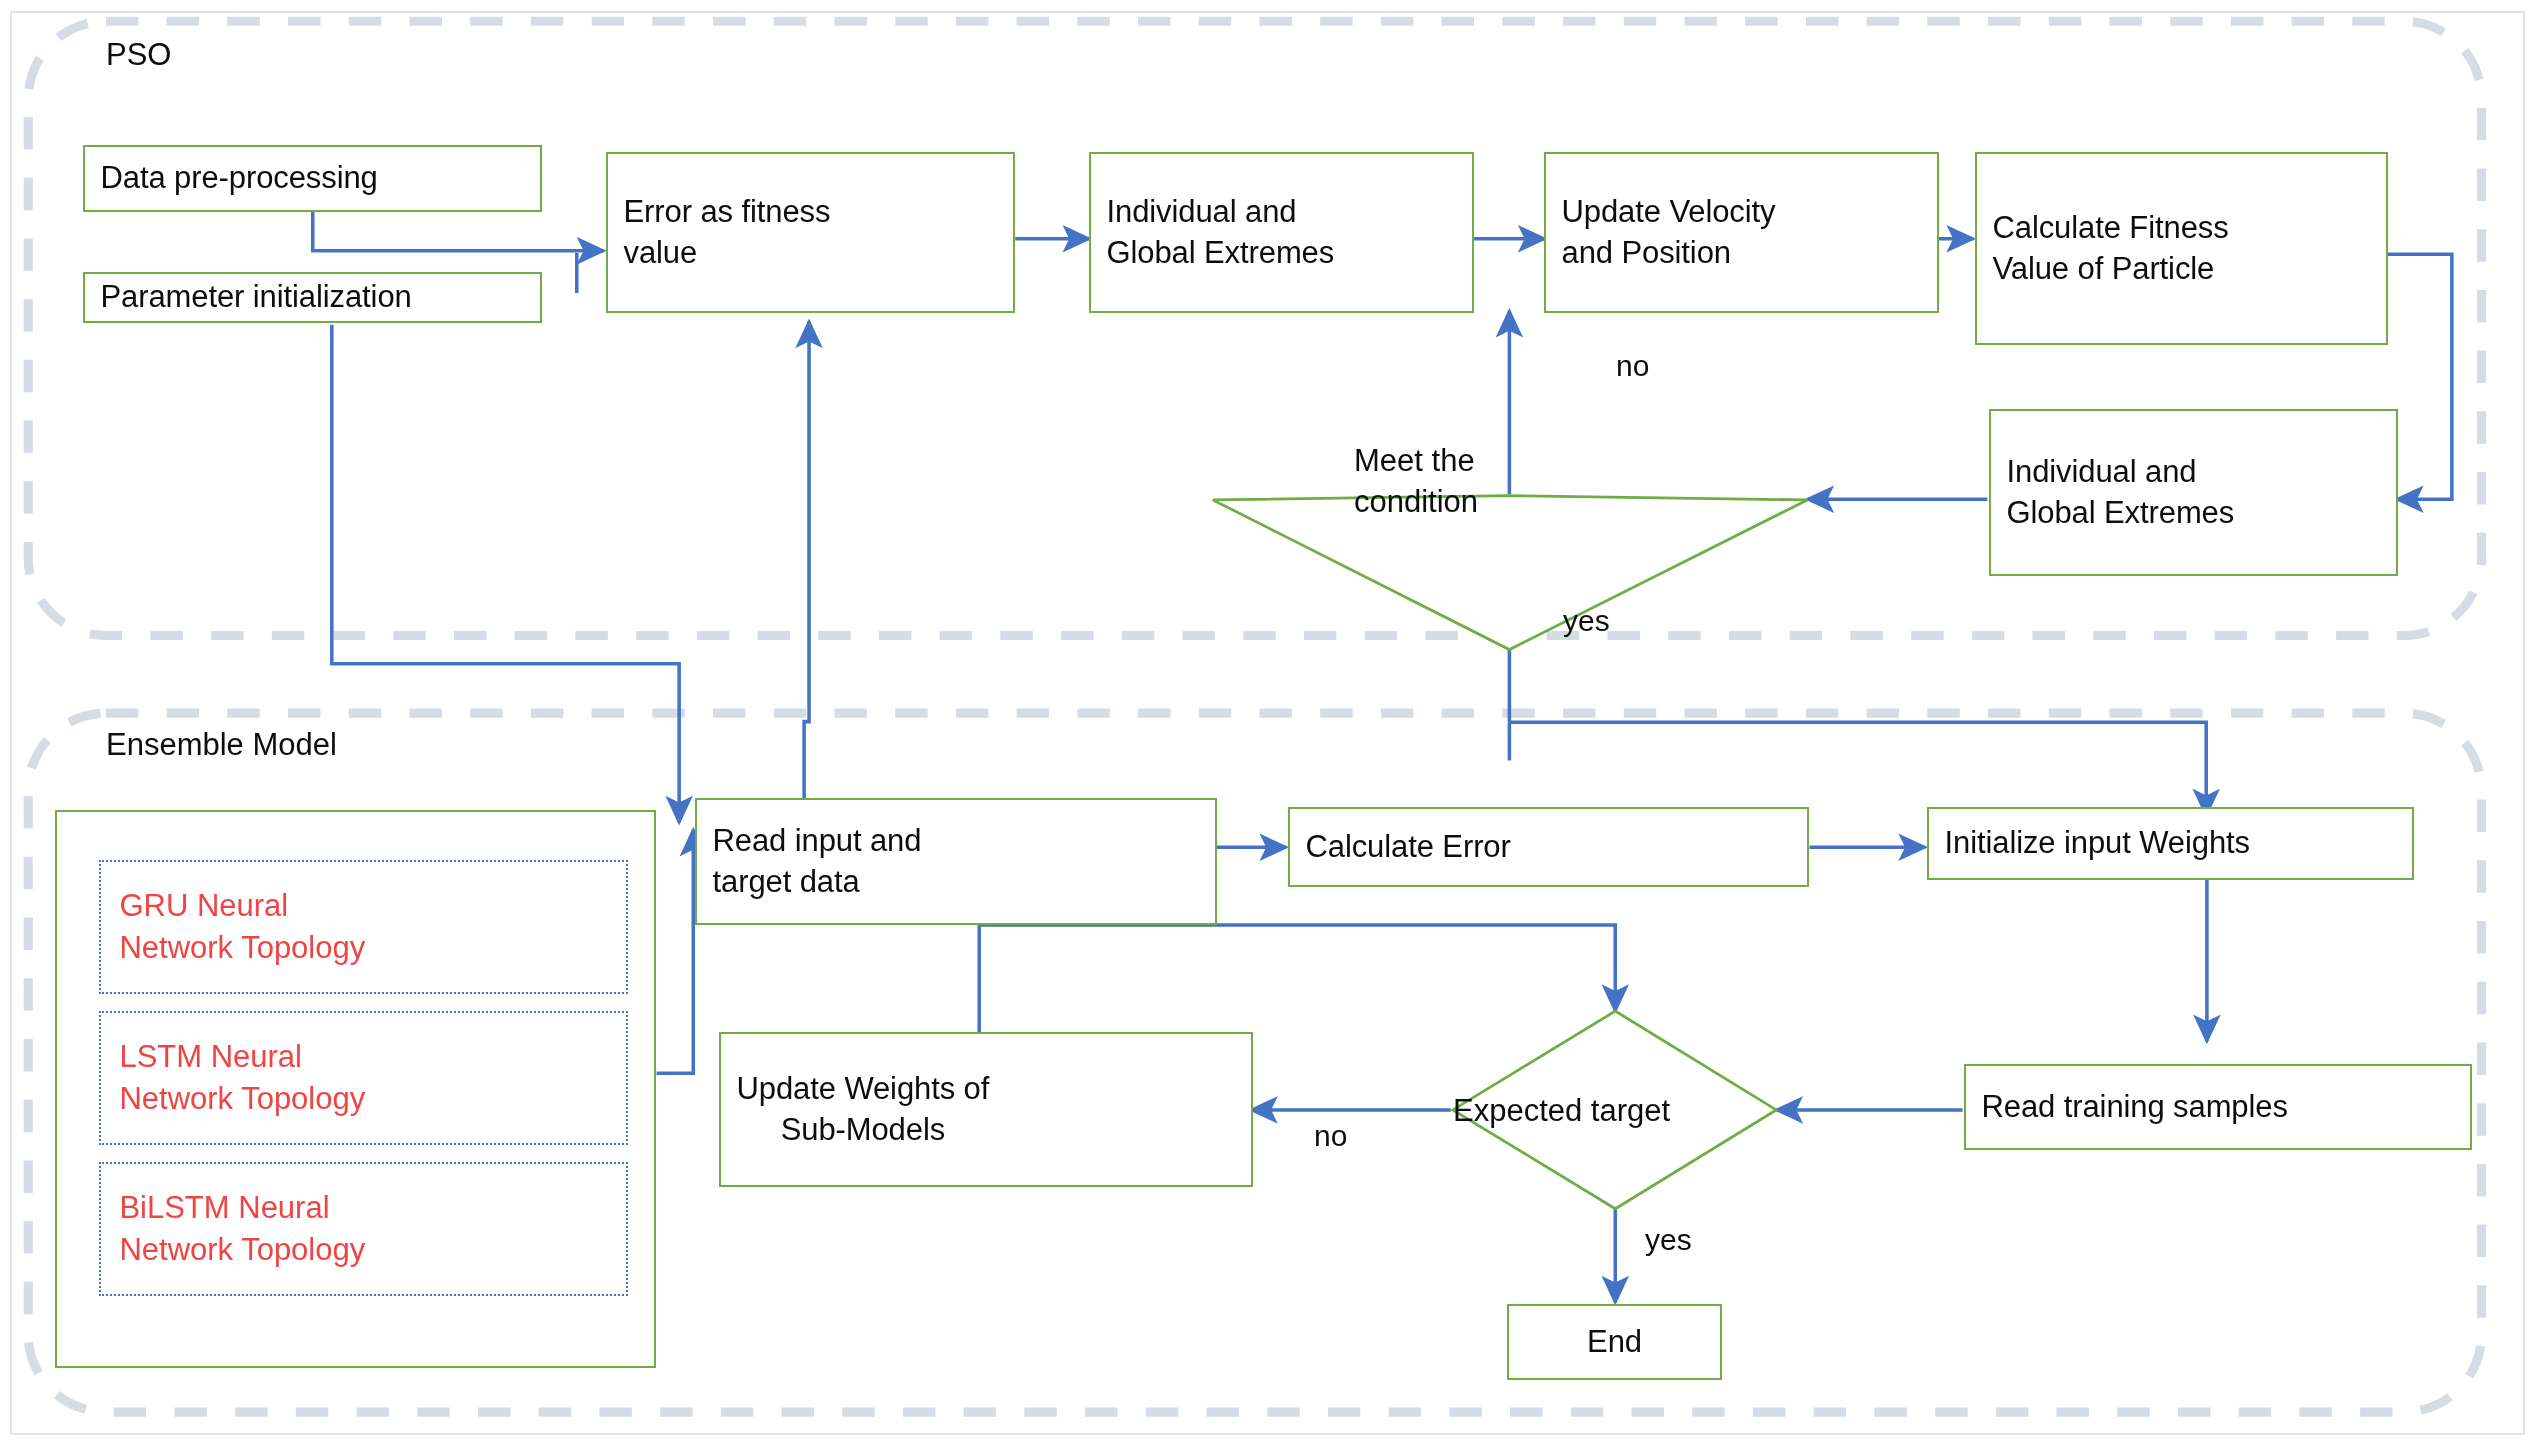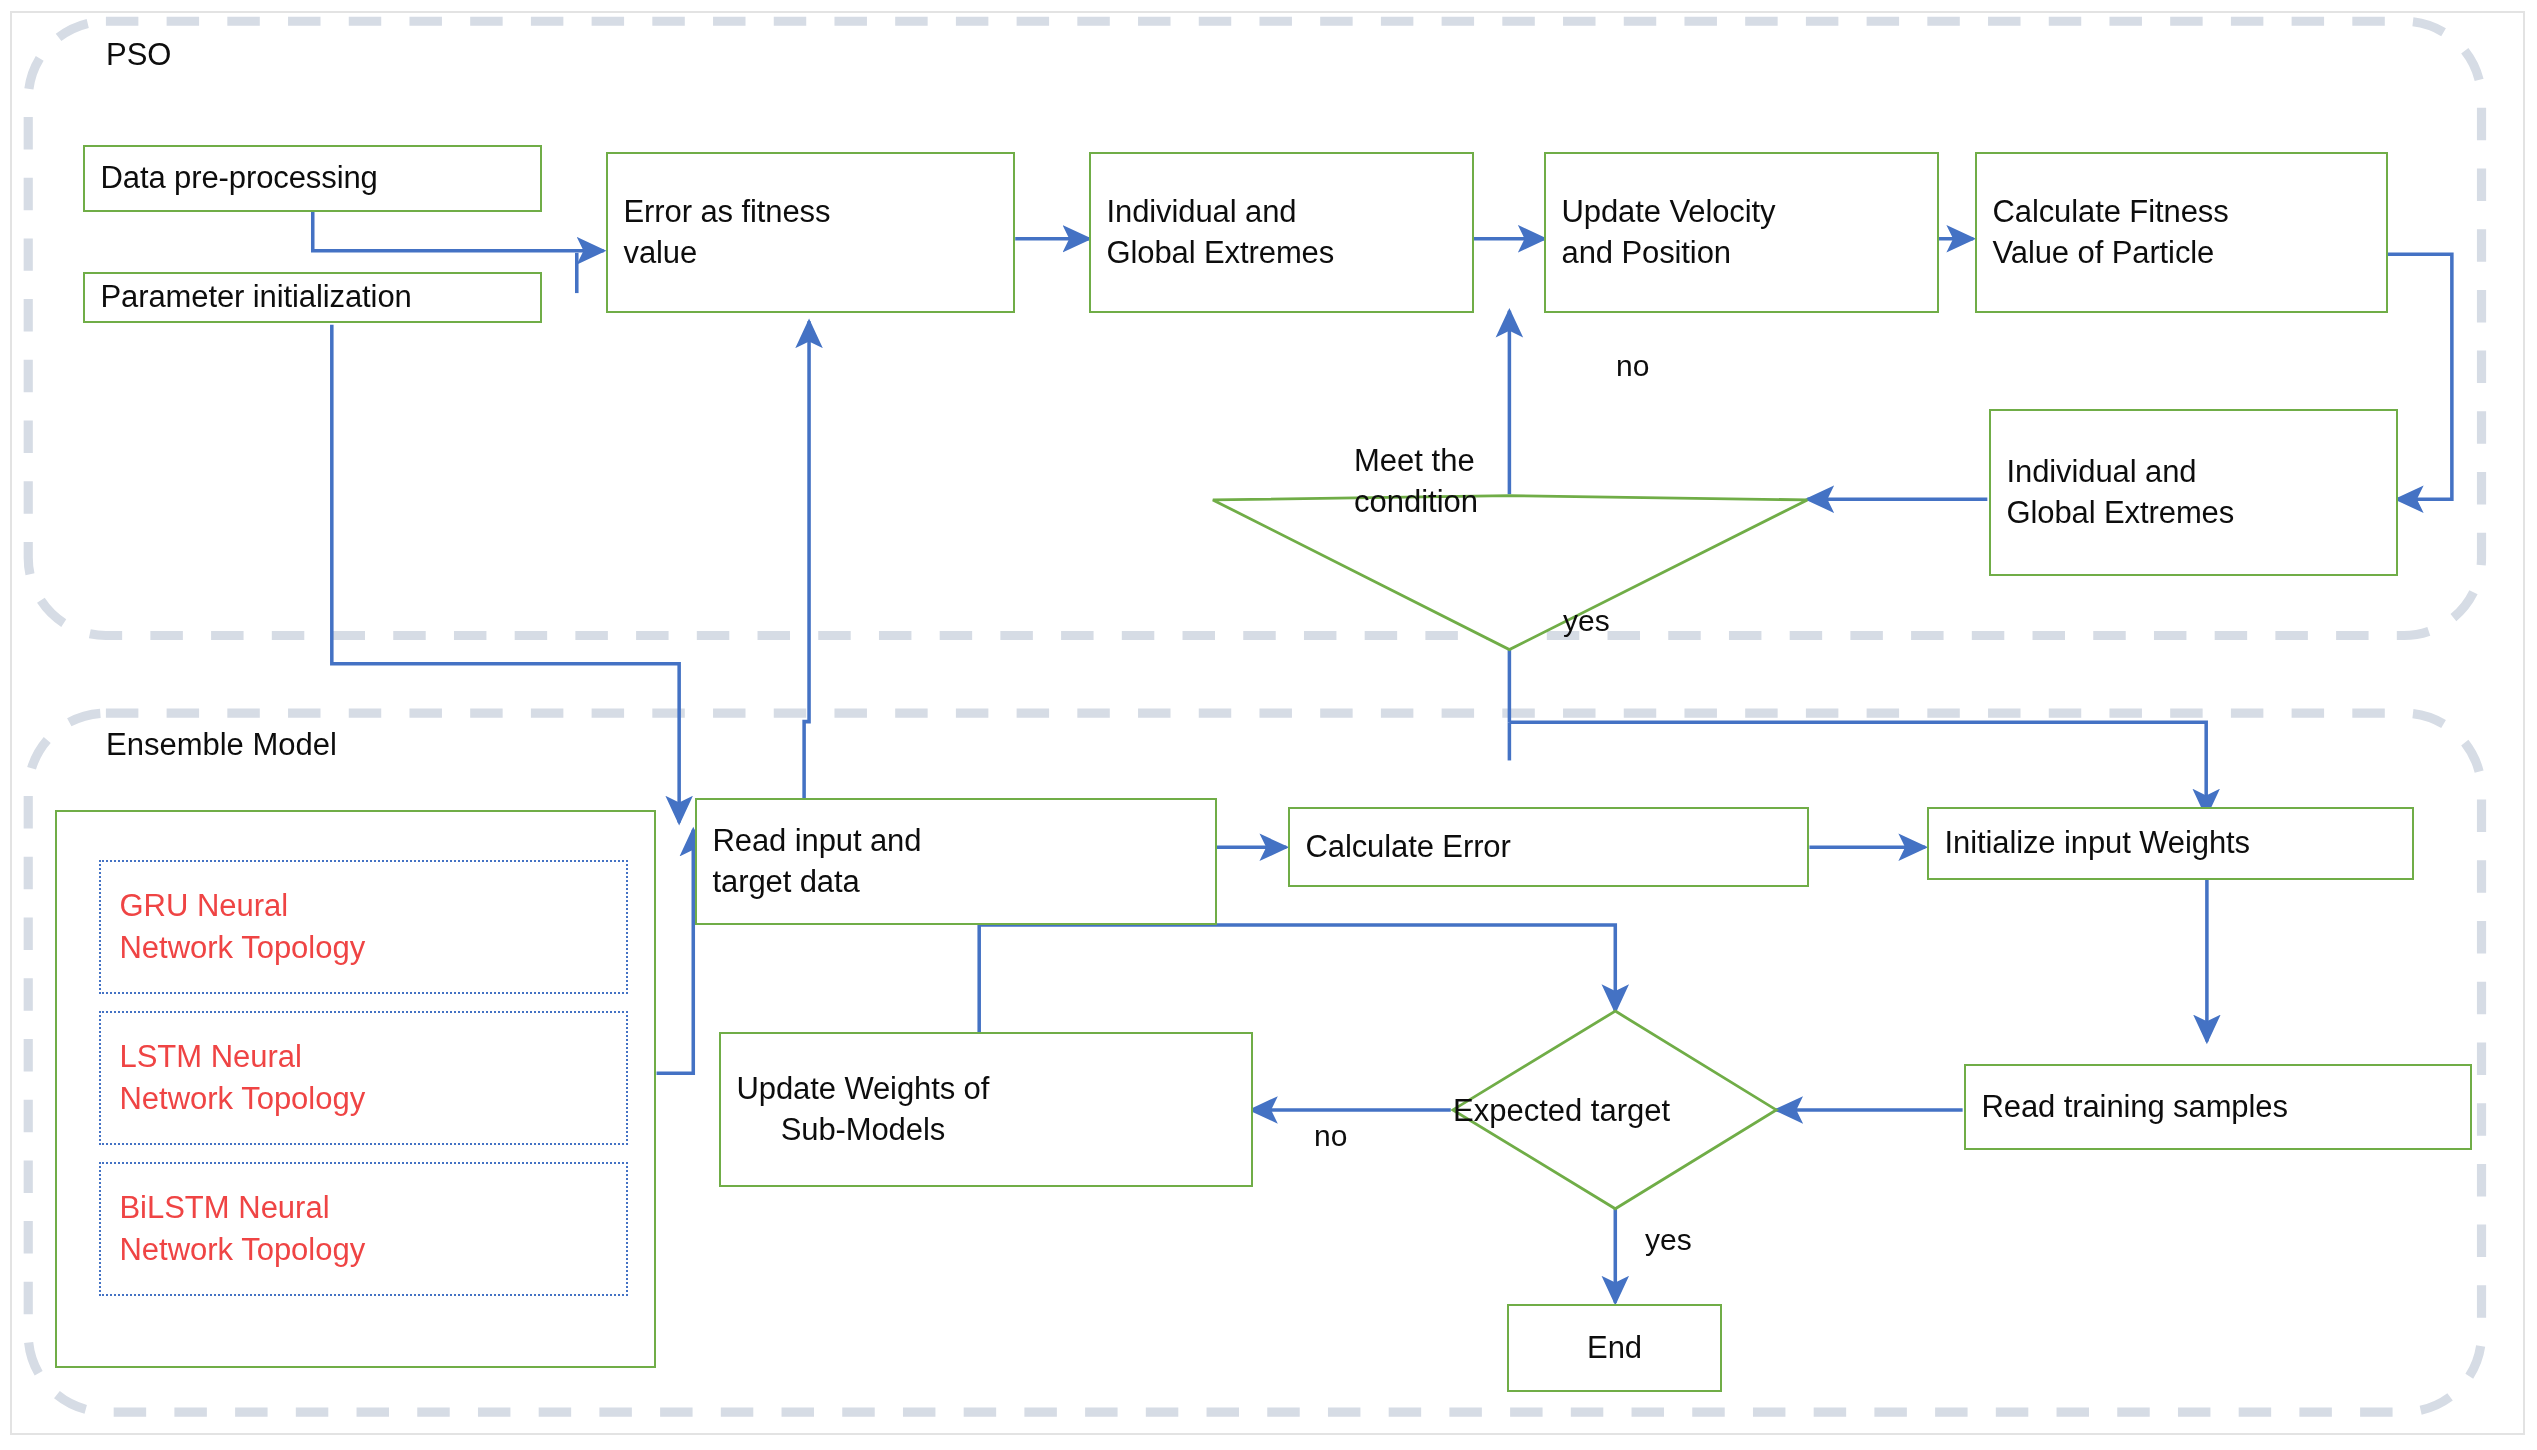--- a/index.html
+++ b/index.html
@@ -174,21 +174,21 @@
   <div class="node" style="left:1089px; top:152px; width:385px; height:161px;">
     <span class="txt">Individual and
 Global Extremes</span>
   </div>
 
   <div class="node" style="left:1544px; top:152px; width:395px; height:161px;">
     <span class="txt">Update Velocity
 and Position</span>
   </div>
 
-  <div class="node" style="left:1975px; top:152px; width:413px; height:161px;">
+  <div class="node" style="left:1975px; top:152px; width:413px; height:193px;">
     <span class="txt">Calculate Fitness
 Value of Particle</span>
   </div>
 
   <div class="node" style="left:1989px; top:409px; width:409px; height:167px;">
     <span class="txt">Individual and
 Global Extremes</span>
   </div>
 
   <div class="diamond-label" style="left:1354px; top:441px; width:311px;">Meet the
@@ -234,18 +234,18 @@
 
   <div class="diamond-label" style="left:1453px; top:1091px; width:325px;">Expected target</div>
 
   <div class="edge-label" style="left:1314px; top:1119px;">no</div>
   <div class="edge-label" style="left:1645px; top:1223px;">yes</div>
 
   <div class="node" style="left:1964px; top:1064px; width:508px; height:86px;">
     <span class="txt">Read training samples</span>
   </div>
 
-  <div class="node center" style="left:1507px; top:1304px; width:215px; height:88px;">
+  <div class="node center" style="left:1507px; top:1304px; width:215px; height:76px;">
     <span class="txt">End</span>
   </div>
 
 </div>
 
 
 </body></html>

